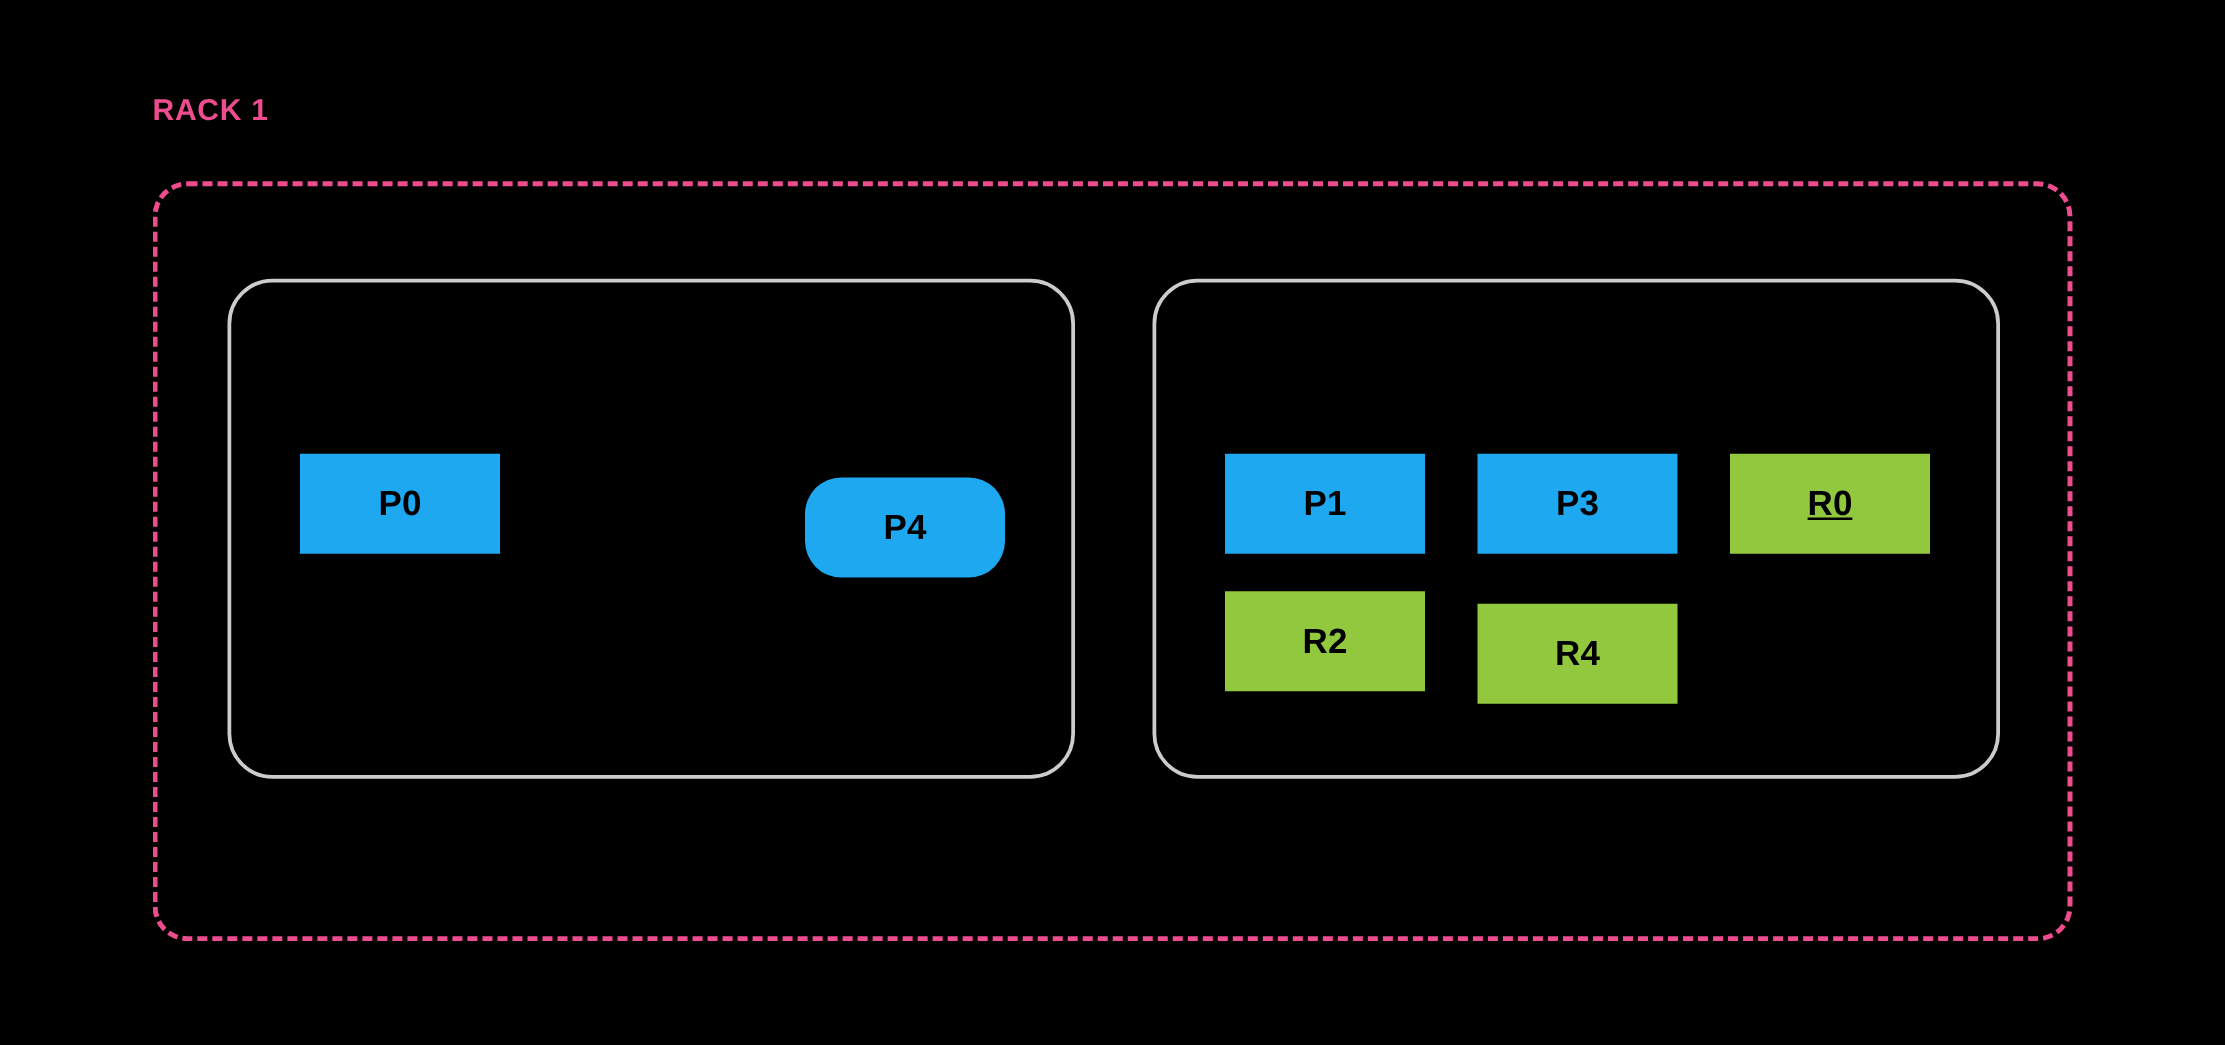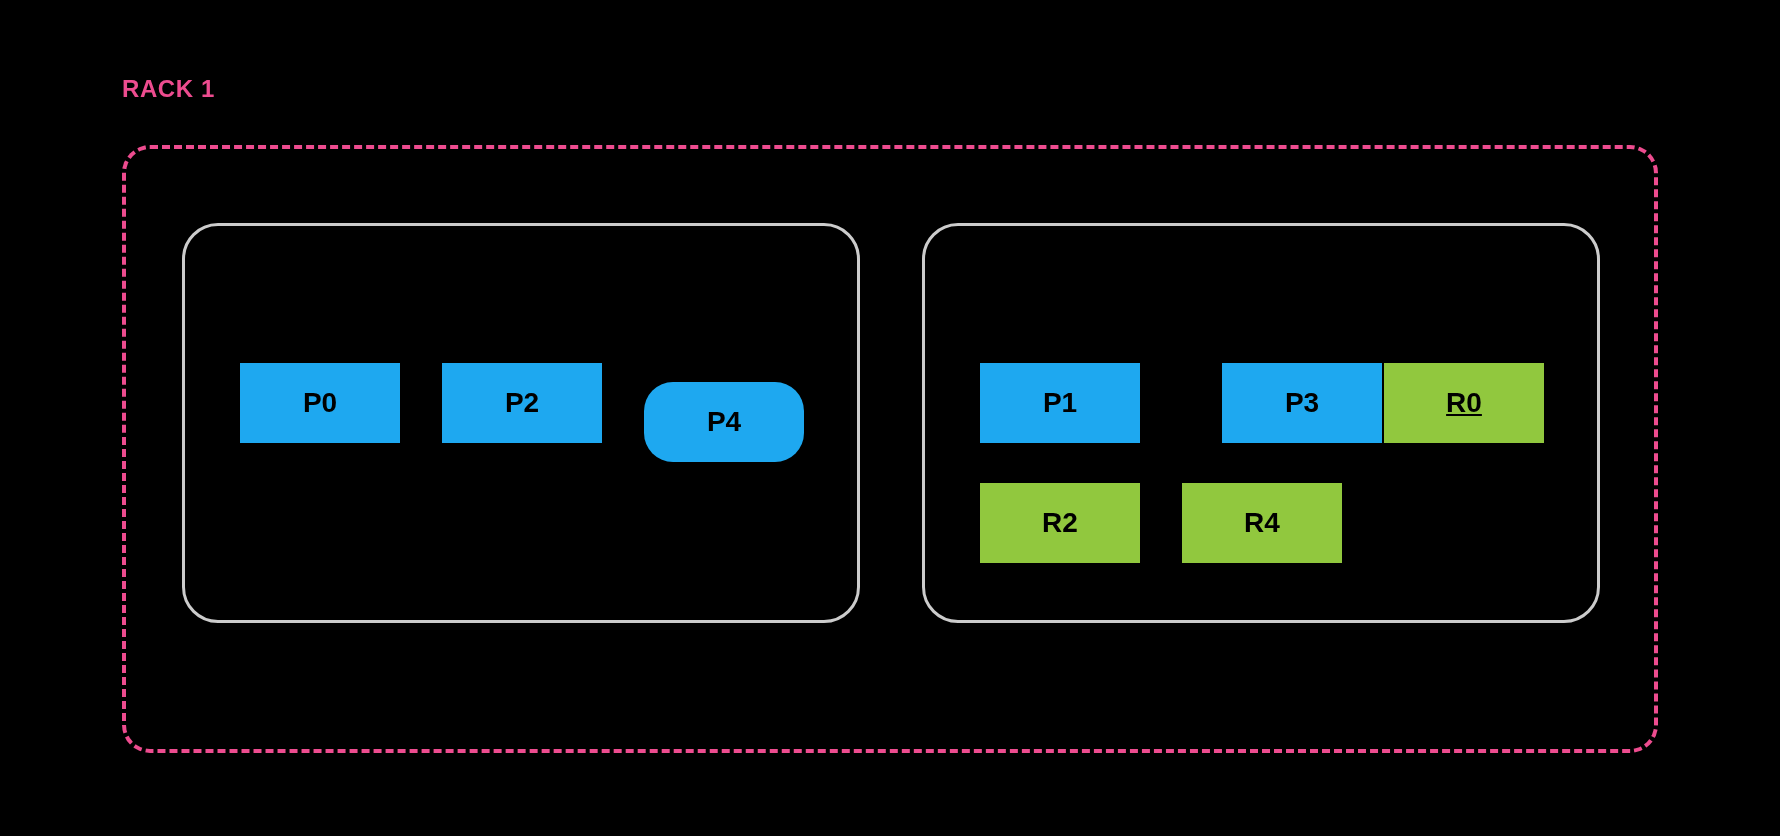--- a/index.html
+++ b/index.html
@@ -99,38 +99,35 @@
 
   <div class="rack-boundary"></div>
 
   <div class="node node-1"></div>
 
   <div class="node node-2"></div>
 
   <div class="cell primary" style="left:240px; top:363px;">
     <span class="cell-label">P0</span>
   </div>
-  <div class="cell primary" style="left:442px; top:363px;">
-    <span class="cell-label">P2</span>
-  </div>
   <div class="cell primary" style="left:644px; top:382px;border-radius:29px;">
     <span class="cell-label">P4</span>
   </div>
 
 
   <div class="cell primary" style="left:980px; top:363px;">
     <span class="cell-label">P1</span>
   </div>
-  <div class="cell primary" style="left:1182px; top:363px;margin-left:40px;">
+  <div class="cell primary" style="left:1182px; top:363px;">
     <span class="cell-label">P3</span>
   </div>
   <div class="cell replica" style="left:1384px; top:363px;text-decoration:underline;">
     <span class="cell-label">R0</span>
   </div>
 
-  <div class="cell replica" style="left:980px; top:483px;">
+  <div class="cell replica" style="left:980px; top:473px;">
     <span class="cell-label">R2</span>
   </div>
   <div class="cell replica" style="left:1182px; top:483px;">
     <span class="cell-label">R4</span>
   </div>
 
 </div>
 
 </body></html>

